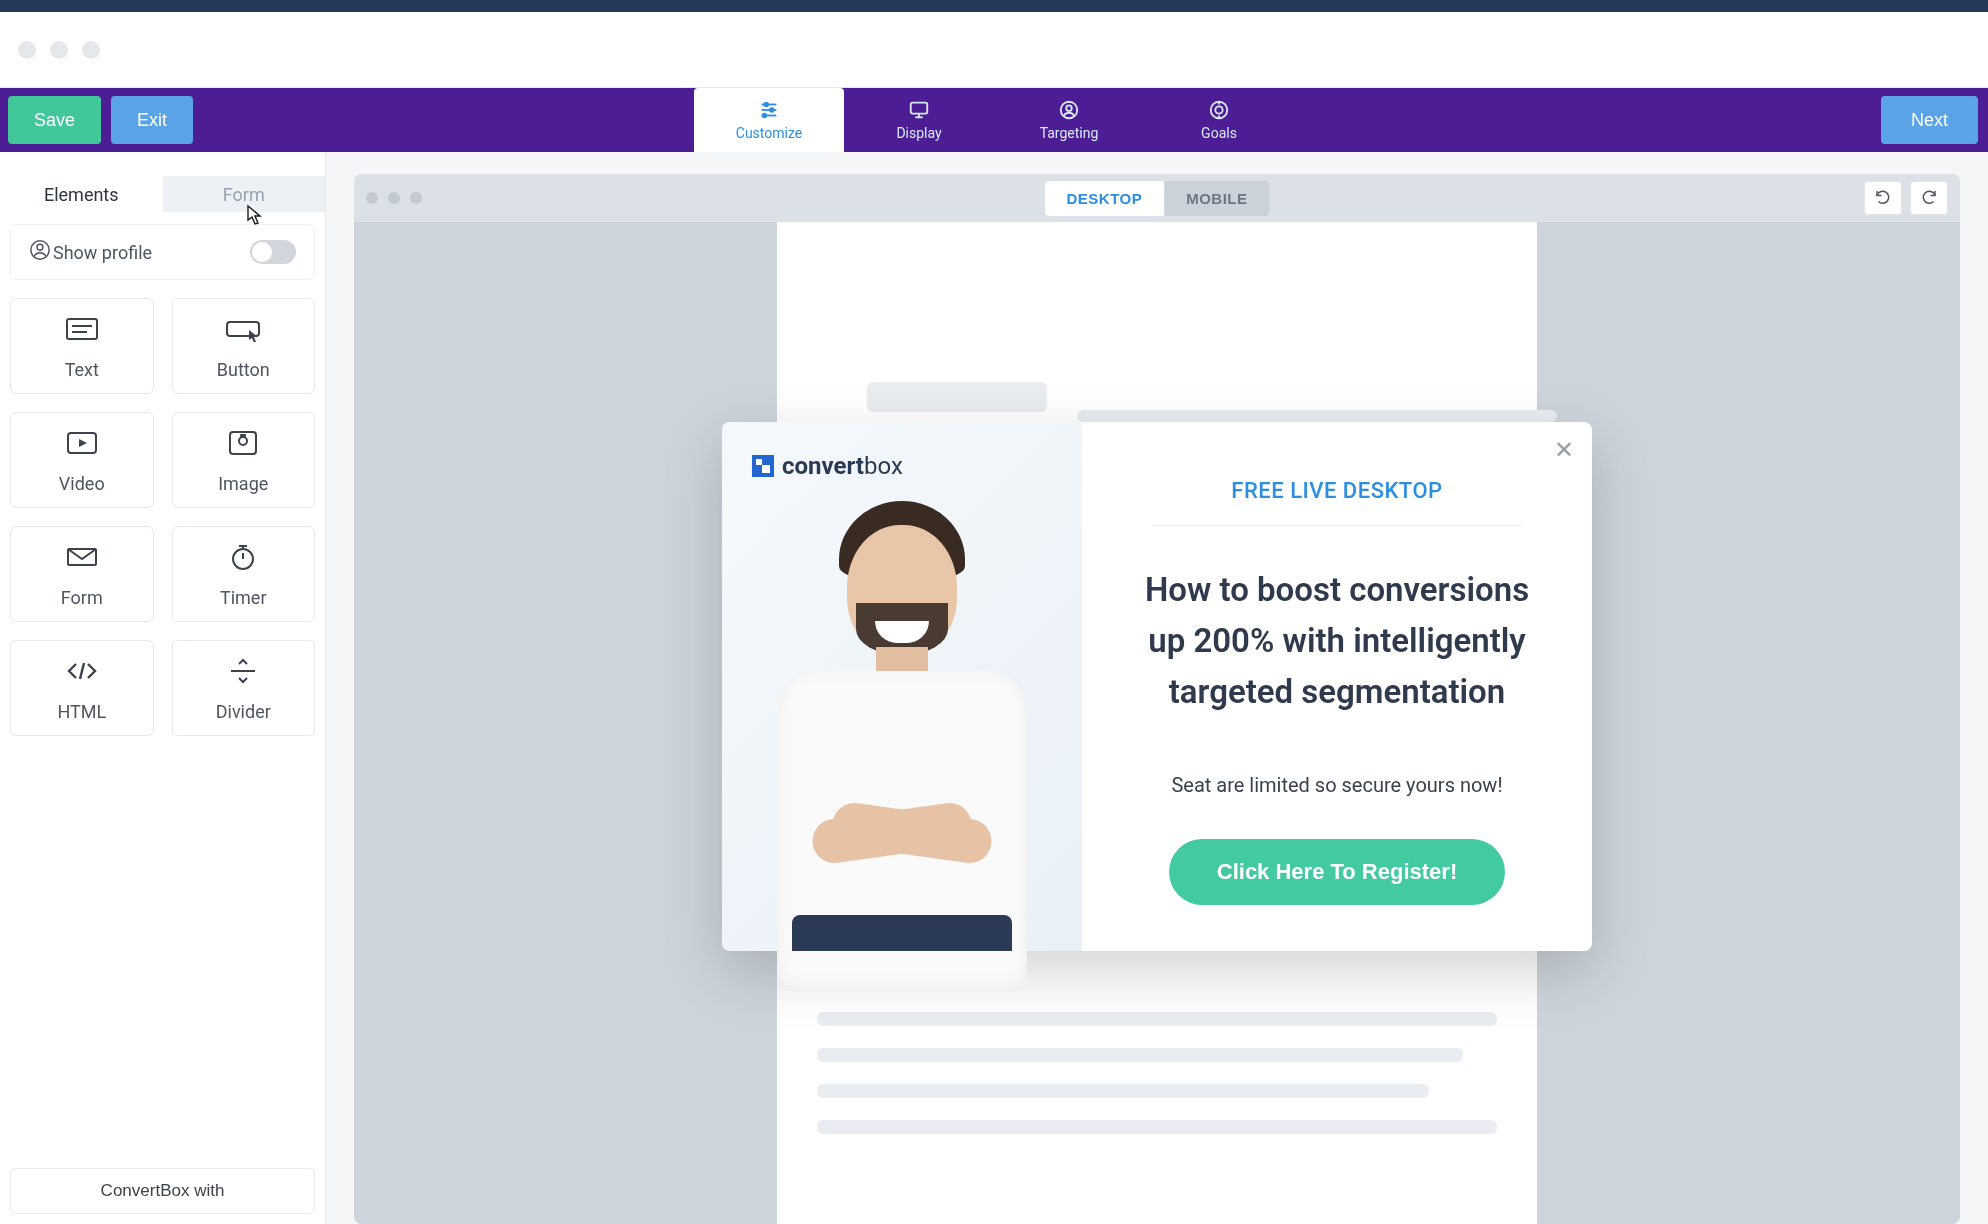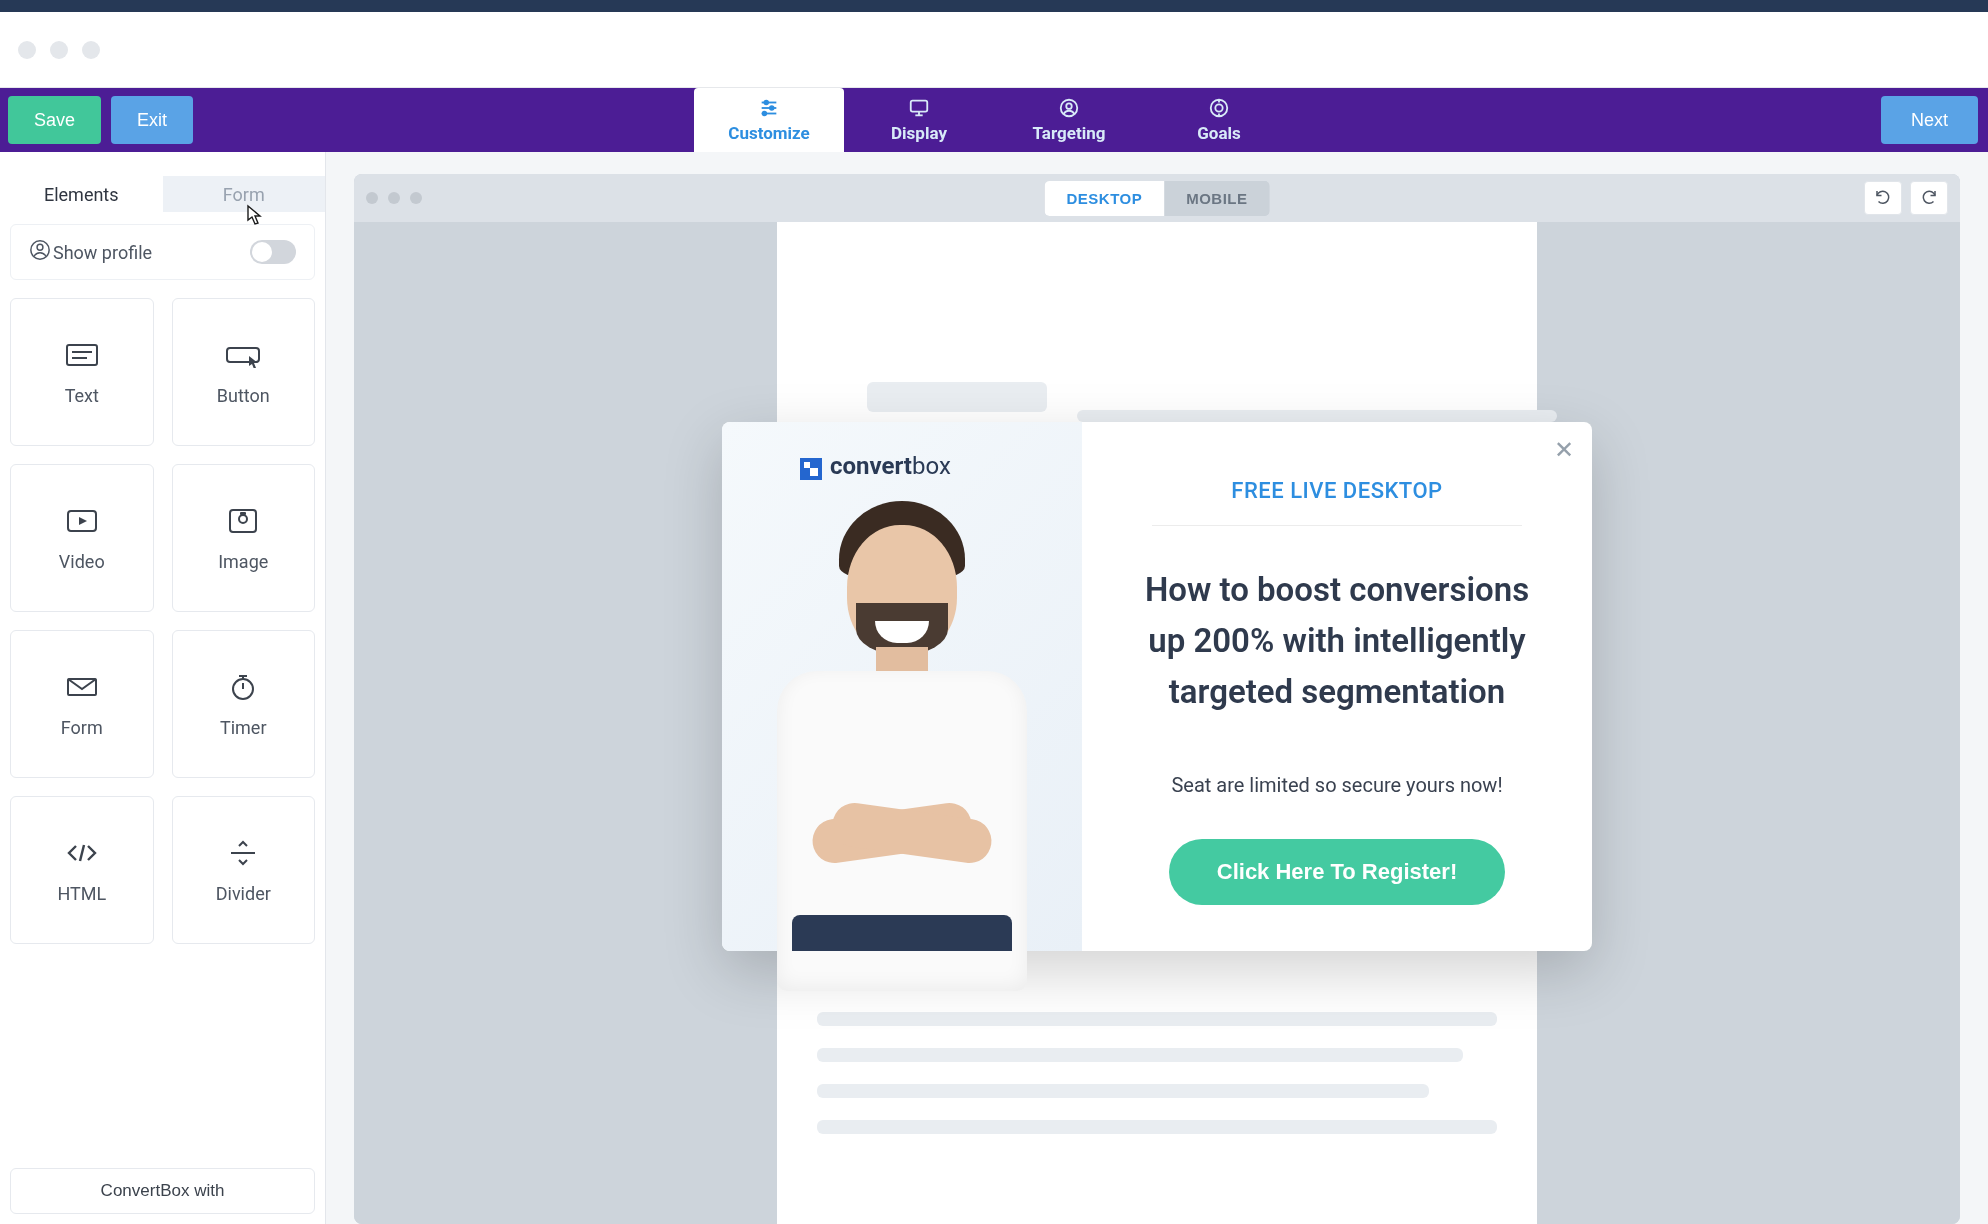--- a/index.html
+++ b/index.html
@@ -14,40 +14,40 @@
 
 .app-topbar { background: #4c1d95; height: 64px; display: flex; align-items: stretch; position: relative; }
 .topbar-left { display: flex; align-items: center; padding-left: 8px; gap: 10px; }
 .btn-save { background: #41c79a; color: #fff; border: none; height: 48px; padding: 0 26px; border-radius: 4px; font-size: 18px; cursor: pointer; }
 .btn-exit { background: #5aa3e6; color: #fff; border: none; height: 48px; padding: 0 26px; border-radius: 4px; font-size: 18px; cursor: pointer; }
 .topbar-center { position: absolute; left: 50%; transform: translateX(-50%); display: flex; height: 100%; }
 .topbar-tab { display: flex; flex-direction: column; align-items: center; justify-content: center; min-width: 150px; padding: 0 6px; color: #d8eaf8; cursor: pointer; gap: 4px; }
 .topbar-tab.active { background: #fff; color: #2d8ee0; border-radius: 4px 4px 0 0; }
 .topbar-tab .tab-icon { width: 22px; height: 22px; display: flex; align-items: center; justify-content: center; }
 .topbar-tab .tab-icon svg { stroke: currentColor; fill: none; }
-.topbar-tab .tab-label { font-size: 17px; font-weight: bold; }
+.topbar-tab .tab-label { font-size: 14px; }
 .topbar-right { margin-left: auto; display: flex; align-items: center; padding-right: 10px; }
 .btn-next { background: #5aa3e6; color: #fff; border: none; height: 48px; padding: 0 30px; border-radius: 4px; font-size: 18px; cursor: pointer; }
 
 
 .main-area { display: flex; height: calc(1224px - 12px - 76px - 64px); }
 
 
 .sidebar { width: 326px; background: #fff; border-right: 1px solid #e3e6eb; display: flex; flex-direction: column; }
 .sidebar-tabs { display: flex; height: 60px; }
 .sidebar-tab { flex: 1; display: flex; align-items: center; justify-content: center; font-size: 18px; color: #2f3540; cursor: pointer; position: relative; margin-top: 24px; }
 .sidebar-tab.inactive { background: #edf1f6; color: #98a2af; }
 .cursor-pointer-icon { position: absolute; bottom: -18px; left: 50%; }
 .sidebar-body { padding: 12px 10px; flex: 1; overflow: auto; }
 .show-profile-row { display: flex; align-items: center; justify-content: space-between; background: #fff; border: 1px solid #edf0f4; border-radius: 6px; padding: 14px 18px; margin-bottom: 18px; }
 .show-profile-left { display: flex; align-items: center; gap: 2px; color: #4e5662; font-size: 18px; }
 .toggle { width: 46px; height: 24px; background: #d2d6dc; border-radius: 12px; position: relative; }
 .toggle::after { content: ""; position: absolute; width: 20px; height: 20px; background: #fff; border-radius: 50%; top: 2px; left: 2px; }
 .elements-grid { display: grid; grid-template-columns: 1fr 1fr; gap: 18px; }
-.element-card { border: 1px solid #e6e9ee; border-radius: 6px; background: #fff; height: 148px; display: flex; flex-direction: column; align-items: center; justify-content: center; gap: 14px; cursor: grab; color: #4e5662; }
+.element-card { border: 1px solid #e6e9ee; border-radius: 6px; background: #fff; height: 96px; display: flex; flex-direction: column; align-items: center; justify-content: center; gap: 14px; cursor: grab; color: #4e5662; }
 .element-card .el-icon { height: 32px; display: flex; align-items: center; justify-content: center; color: #3c434d; }
 .element-card .el-icon svg { stroke: currentColor; fill: none; }
 .element-card .el-label { font-size: 18px; }
 .sidebar-footer { padding: 10px; }
 .convertbox-type-btn { width: 100%; border: 1px solid #e6e9ee; background: #fff; border-radius: 6px; height: 46px; font-size: 17px; color: #3c434d; cursor: pointer; }
 
 
 .workspace { flex: 1; padding: 22px 28px 0 28px; overflow: hidden; }
 .canvas-frame { background: #cdd4db; border-radius: 8px; height: 100%; position: relative; overflow: hidden; }
 .canvas-topbar { height: 48px; background: #dce1e7; display: flex; align-items: center; padding: 0 12px; }
@@ -63,21 +63,21 @@
 .page-mock { position: absolute; top: 48px; left: 0; right: 0; bottom: 0; background: #cdd4db; }
 .page-inner { position: absolute; left: 50%; transform: translateX(-50%); top: 0; width: 760px; background: #fff; height: 100%; padding: 160px 50px 40px; }
 .placeholder { background: #e9edf1; border-radius: 6px; }
 .ph-small { width: 180px; height: 30px; position: absolute; top: 160px; left: 90px; }
 .ph-line { height: 14px; margin: 18px 0; width: 100%; }
 
 
 .popup { position: absolute; top: 200px; left: 50%; transform: translateX(-50%); width: 870px; background: #fff; border-radius: 8px; box-shadow: 0 20px 60px rgba(0,0,0,.18); display: flex; overflow: visible; }
 .popup-close { position: absolute; top: 14px; right: 18px; font-size: 24px; color: #95a0ab; cursor: pointer; background:none; border:none; }
 .popup-left { width: 360px; background: linear-gradient(135deg,#f5f9fc,#e9f0f7); border-radius: 8px 0 0 8px; display: flex; flex-direction: column; justify-content: flex-end; align-items: center; padding-top: 26px; }
-.popup-logo { position: absolute; top: 30px; left: 30px; display: flex; align-items: flex-end; gap: 8px; font-size: 24px; color: #2a3a55; font-weight: 400; margin-left: 48px; }
+.popup-logo { position: absolute; top: 30px; left: 30px; display: flex; align-items: center; gap: 8px; font-size: 24px; color: #2a3a55; font-weight: 400; }
 .popup-logo b { font-weight: 700; }
 .logo-mark { width: 22px; height: 22px; background: #2466cf; position: relative; }
 .logo-mark::before, .logo-mark::after { content:""; position:absolute; background:#fff; }
 .logo-mark::before { top:4px; left:4px; width:6px; height:6px; }
 .logo-mark::after { bottom:4px; right:4px; width:8px; height:8px; }
 .person { width: 260px; height: 480px; position: relative; }
 .person .face { width: 110px; height: 130px; background: #e9c6a8; border-radius: 48% 48% 44% 44%; position: absolute; top: 54px; left: 50%; transform: translateX(-50%); }
 .person .hair { width: 126px; height: 78px; background: #3a2b22; border-radius: 60% 60% 30% 30% / 90% 90% 20% 20%; position: absolute; top: 30px; left: 50%; transform: translateX(-50%); }
 .person .beard { position:absolute; top:132px; left:50%; transform:translateX(-50%); width:92px; height:52px; border-radius:0 0 50% 50%; background:#4a3b32; }
 .person .smile { position:absolute; top:150px; left:50%; transform:translateX(-50%); width:54px; height:22px; background:#fff; border-radius:0 0 30px 30px; }

